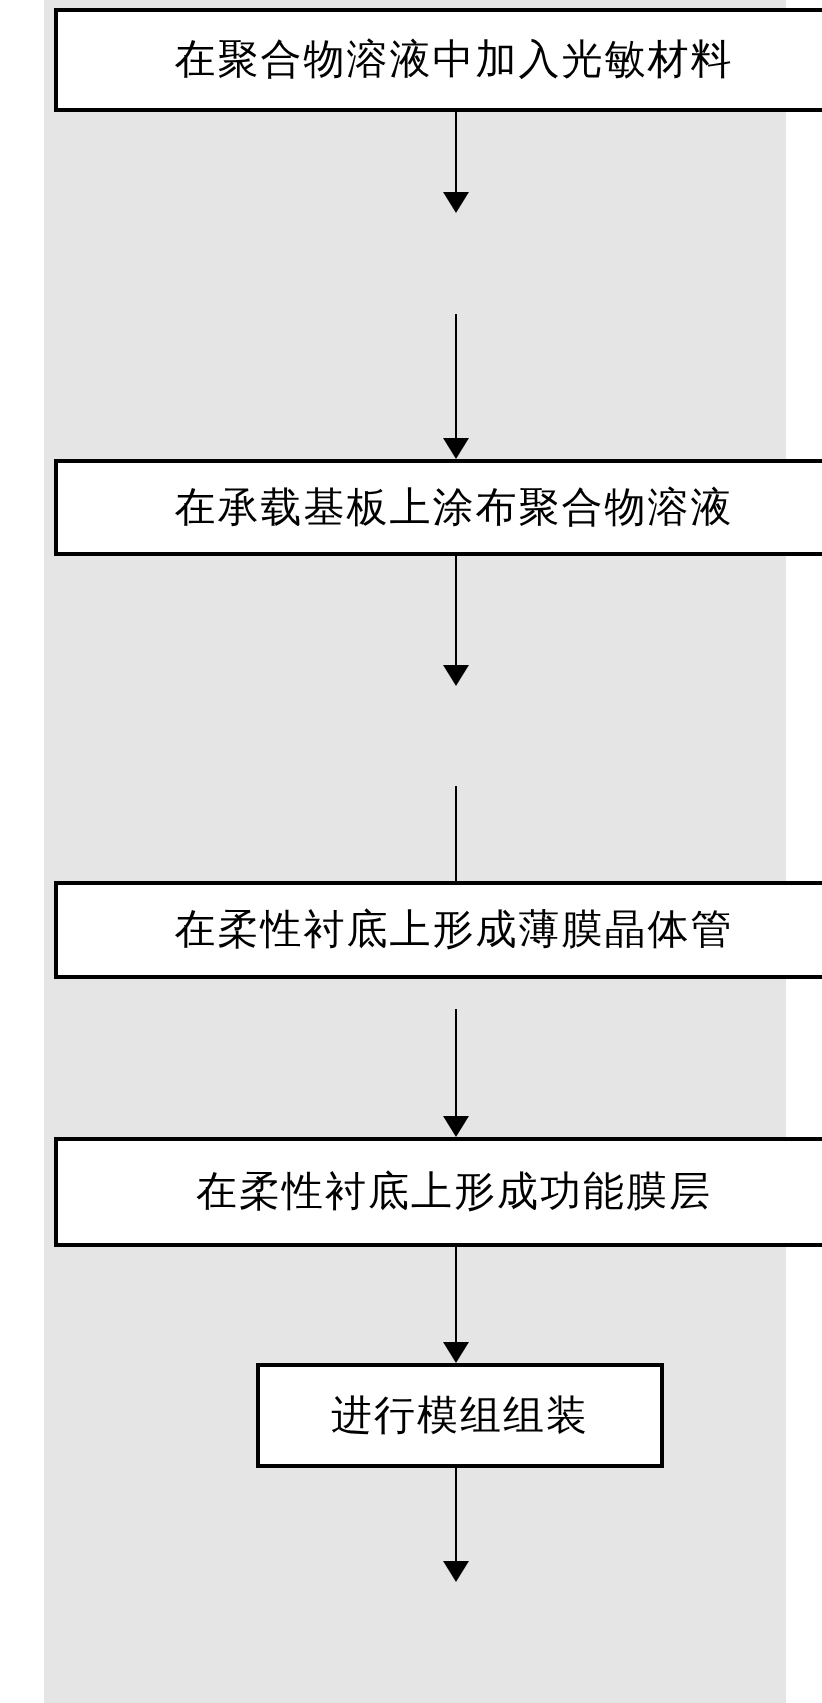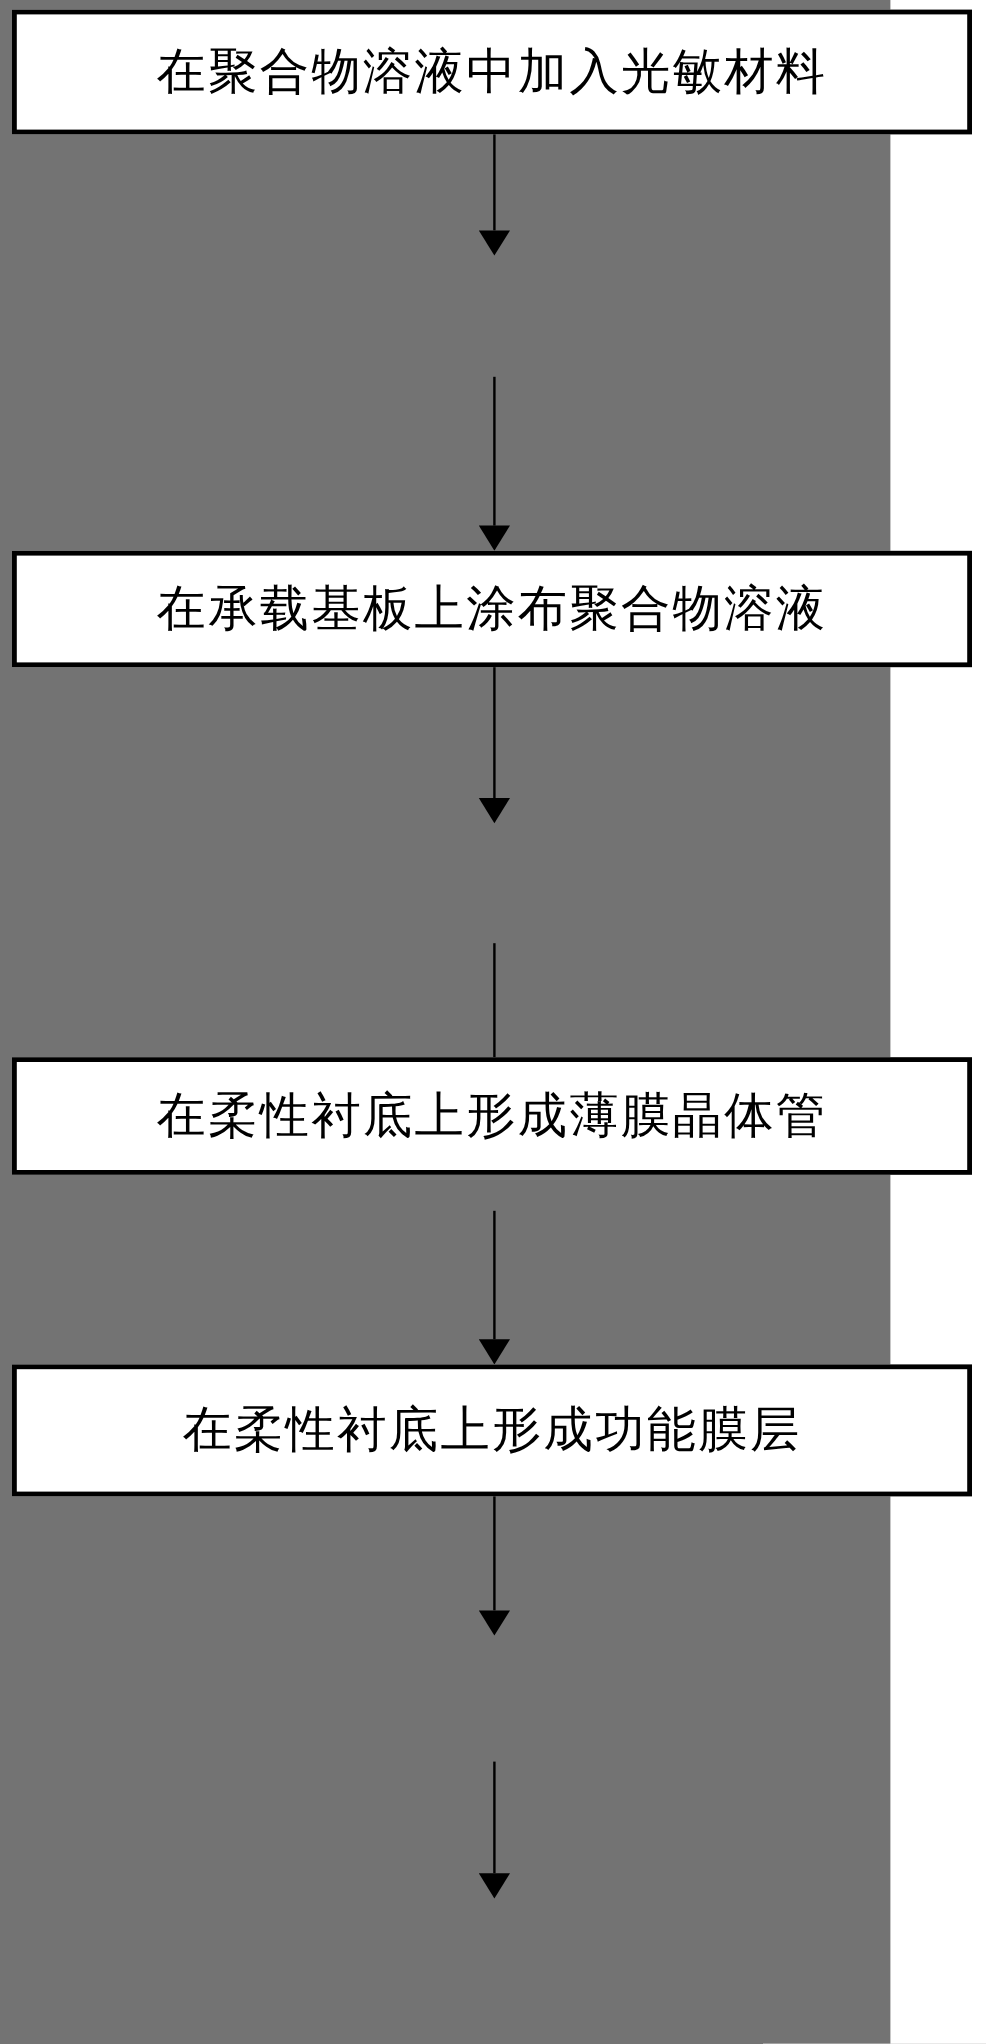--- a/index.html
+++ b/index.html
@@ -10,21 +10,22 @@
   body {
     width: 822px;
     height: 1703px;
     font-family: "DejaVu Sans", "Liberation Sans", sans-serif;
     overflow: hidden;
   }
   #flowchart {
     position: relative;
     width: 742px;
     height: 1703px;
-    background: #737373;
+    background: #e5e5e5;
+    margin-left: 44px;
   }
   .node {
     position: absolute;
     box-sizing: border-box;
     border: 4px solid #000000;
     background: #ffffff;
     display: flex;
     align-items: center;
     justify-content: center;
     text-align: center;
@@ -108,20 +109,23 @@
 
   <div class="node node-wide" style="left:10px; top:1137px; width:800px; height:110px;align-items:center;">
     <span class="node-label">在柔性衬底上形成功能膜层</span>
   </div>
 
   <div class="connector" style="left:399px; top:1247px; width:26px; height:116px;">
     <div class="shaft" style="height:95px;"></div>
     <div class="head" style="top:95px;"></div>
   </div>
 
+  <div class="node node-narrow" style="left:212px; top:1363px; width:408px; height:105px;">
+    <span class="node-label">进行模组组装</span>
+  </div>
 
   <div class="connector" style="left:399px; top:1468px; width:26px; height:114px;">
     <div class="shaft" style="height:93px;"></div>
     <div class="head" style="top:93px;"></div>
   </div>
 
 
 </div>
 
 </body></html>

